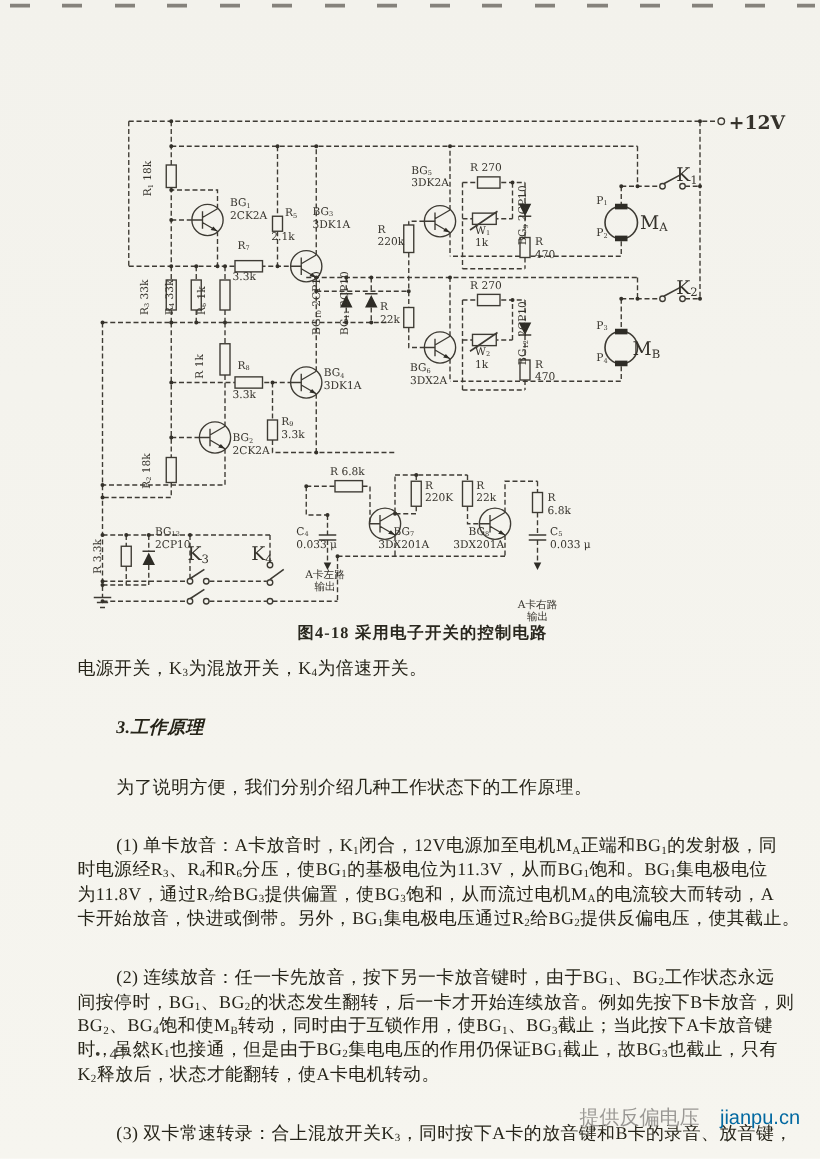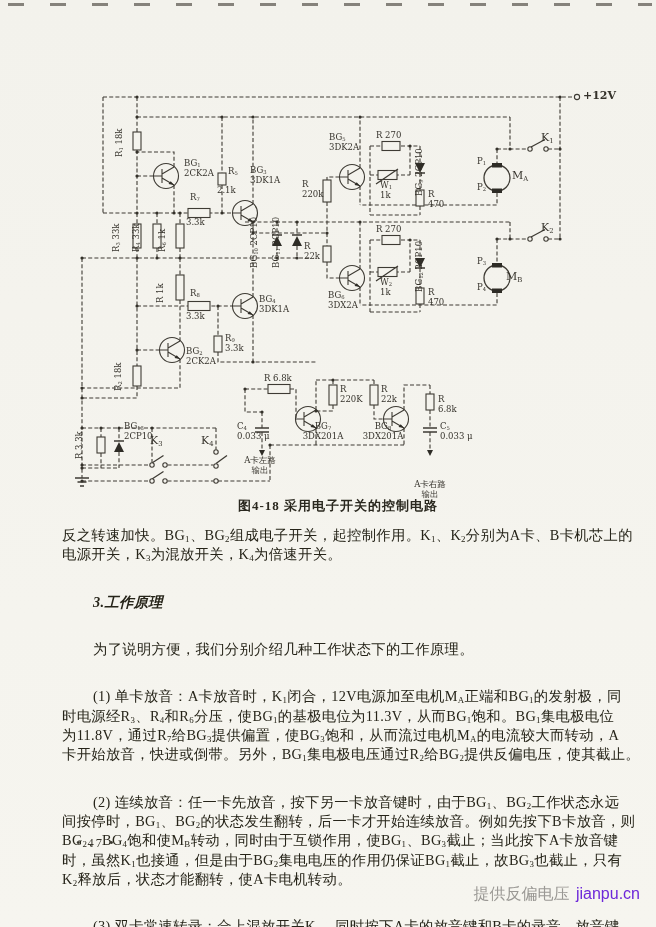--- a/index.html
+++ b/index.html
@@ -6,37 +6,37 @@
   body{width:656px;height:927px;overflow:hidden;
        background:linear-gradient(#f3f2ec,#f6f5ef);
        font-family:"Liberation Serif","DejaVu Serif",serif;}
   #page{position:relative;width:656px;height:927px;}
   #perforation{position:absolute;left:8px;top:3px;width:644px;height:3px;
        background:repeating-linear-gradient(90deg,#6a665f 0 16px,transparent 16px 42px);
        opacity:.8;}
   #circuit-svg{position:absolute;left:60px;top:85px;width:596px;height:415px;}
   .clabel{position:absolute;font:8.5px/1.12 "DejaVu Serif","Liberation Serif",serif;
        color:#35322b;white-space:pre-line;letter-spacing:0;}
-  .big{font-size:11px;}
+  .big{font-size:15px;}
   .rot{transform:rotate(-90deg);transform-origin:0 100%;white-space:nowrap;height:9px;}
   .ctr{text-align:center;}
   sub{font-size:.62em;vertical-align:-.22em;}
   #caption{position:absolute;left:128px;top:497px;width:420px;text-align:center;
        font-size:13px;font-weight:bold;color:#2a281f;letter-spacing:1px;}
   #bodytext{position:absolute;left:62px;top:526px;width:560px;color:#262419;}
   .bline{white-space:nowrap;height:19.35px;line-height:19.35px;
        font-size:14.3px;letter-spacing:.35px;}
   .ind{text-indent:31px;margin-top:28px;}
   .heading{font-weight:bold;font-style:italic;}
   #pagenum{position:absolute;left:76px;top:836px;font-size:12.5px;
        letter-spacing:2px;color:#3a382f;}
   #watermark{position:absolute;right:16px;top:884px;font-size:16px;
        font-family:"Liberation Sans","DejaVu Sans",sans-serif;}
   #wm-name{color:#9a9894;}
-  #wm-url{color:#6d28d9;margin-left:2px;}
+  #wm-url{color:#0369a1;margin-left:12px;}
   .w{stroke:#3e3b34;fill:none;}
   .comp{fill:#f4f3ed;stroke:#3e3b34;stroke-width:1.1;}
   .fillc{fill:#2e2c26;stroke:none;}
 </style>
 </head>
 <body>
 
 <div id="page">
 
   <div id="perforation"></div>
@@ -194,21 +194,20 @@
   <span class="clabel" style="left:124px;top:422px">BG<sub>13</sub>
 2CP10</span>
   <span class="clabel ctr" style="left:228px;top:456px;width:64px">A卡左路
 输出</span>
   <span class="clabel ctr" style="left:398px;top:480px;width:64px">A卡右路
 输出</span>
 
   <div id="caption">图4-18 采用电子开关的控制电路</div>
 
   <div id="bodytext">
-    <div class="bline">反之转速加快。BG<sub>1</sub>、BG<sub>2</sub>组成电子开关，起控制作用。K<sub>1</sub>、K<sub>2</sub>分别为A卡、B卡机芯上的</div>
     <div class="bline">电源开关，K<sub>3</sub>为混放开关，K<sub>4</sub>为倍速开关。</div>
     <div class="bline ind heading">3.工作原理</div>
     <div class="bline ind">为了说明方便，我们分别介绍几种工作状态下的工作原理。</div>
     <div class="bline ind">(1) 单卡放音：A卡放音时，K<sub>1</sub>闭合，12V电源加至电机M<sub>A</sub>正端和BG<sub>1</sub>的发射极，同</div>
     <div class="bline">时电源经R<sub>3</sub>、R<sub>4</sub>和R<sub>6</sub>分压，使BG<sub>1</sub>的基极电位为11.3V，从而BG<sub>1</sub>饱和。BG<sub>1</sub>集电极电位</div>
     <div class="bline">为11.8V，通过R<sub>7</sub>给BG<sub>3</sub>提供偏置，使BG<sub>3</sub>饱和，从而流过电机M<sub>A</sub>的电流较大而转动，A</div>
     <div class="bline">卡开始放音，快进或倒带。另外，BG<sub>1</sub>集电极电压通过R<sub>2</sub>给BG<sub>2</sub>提供反偏电压，使其截止。</div>
     <div class="bline ind">(2) 连续放音：任一卡先放音，按下另一卡放音键时，由于BG<sub>1</sub>、BG<sub>2</sub>工作状态永远</div>
     <div class="bline">间按停时，BG<sub>1</sub>、BG<sub>2</sub>的状态发生翻转，后一卡才开始连续放音。例如先按下B卡放音，则</div>
     <div class="bline">BG<sub>2</sub>、BG<sub>4</sub>饱和使M<sub>B</sub>转动，同时由于互锁作用，使BG<sub>1</sub>、BG<sub>3</sub>截止；当此按下A卡放音键</div>

